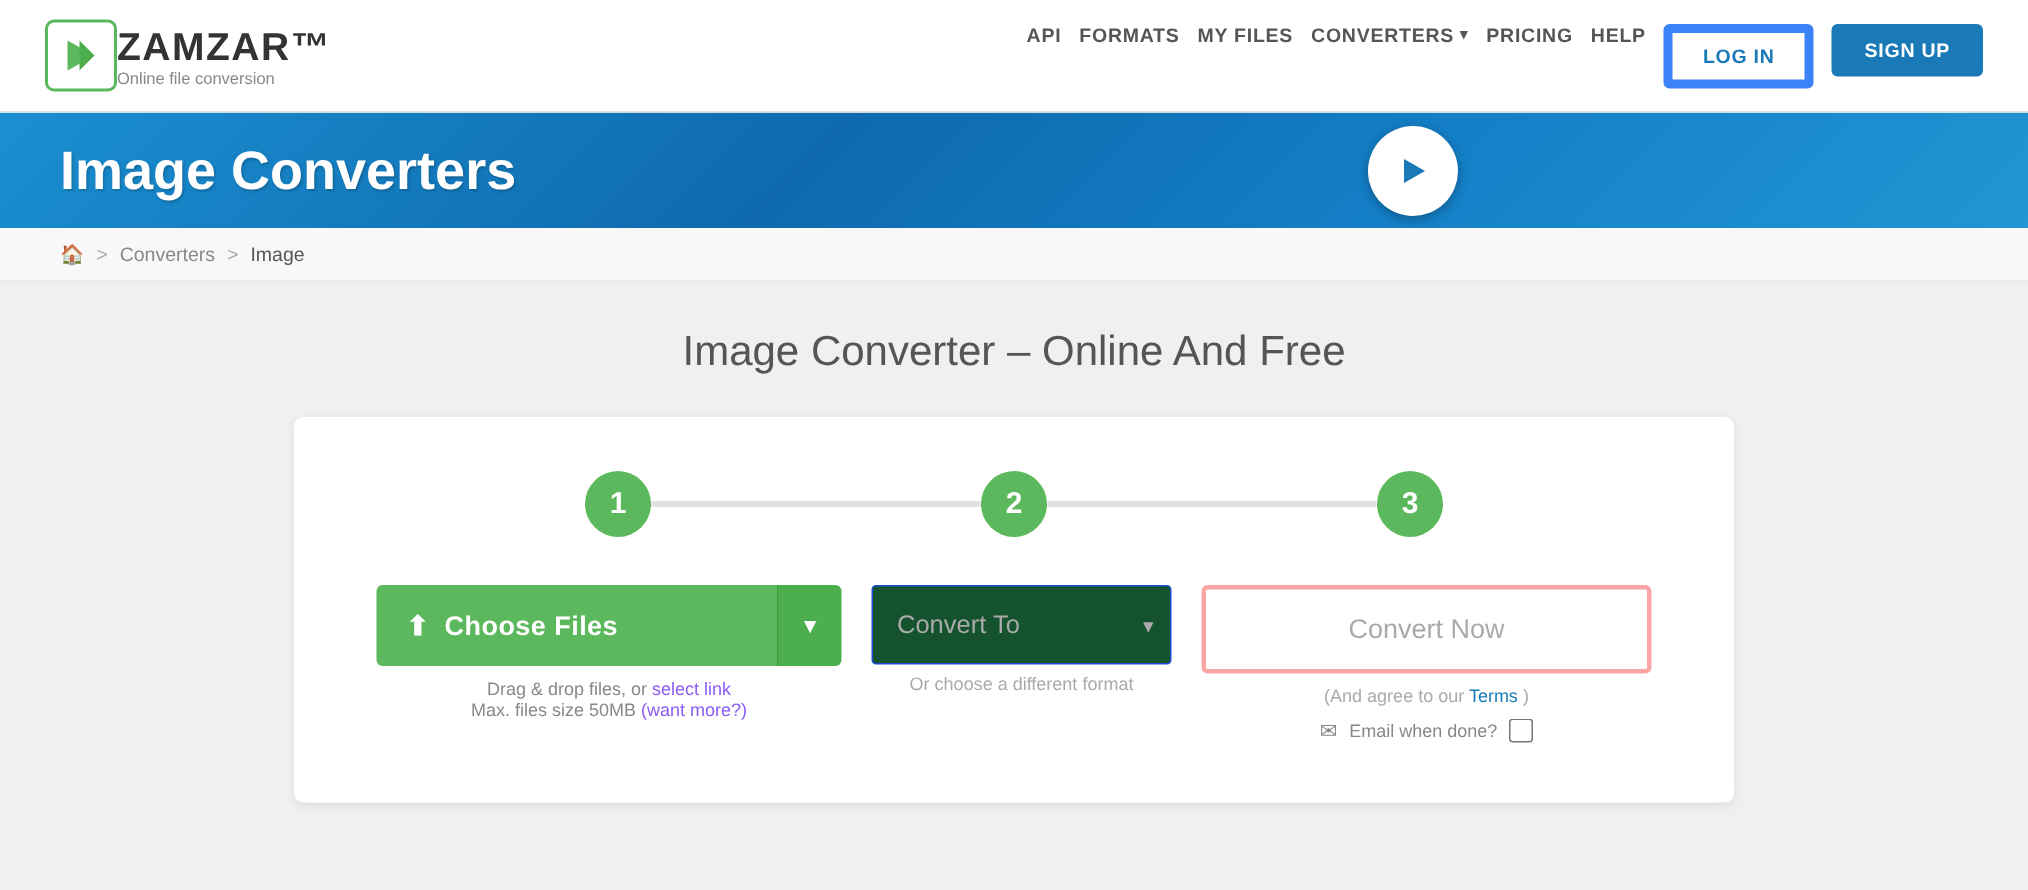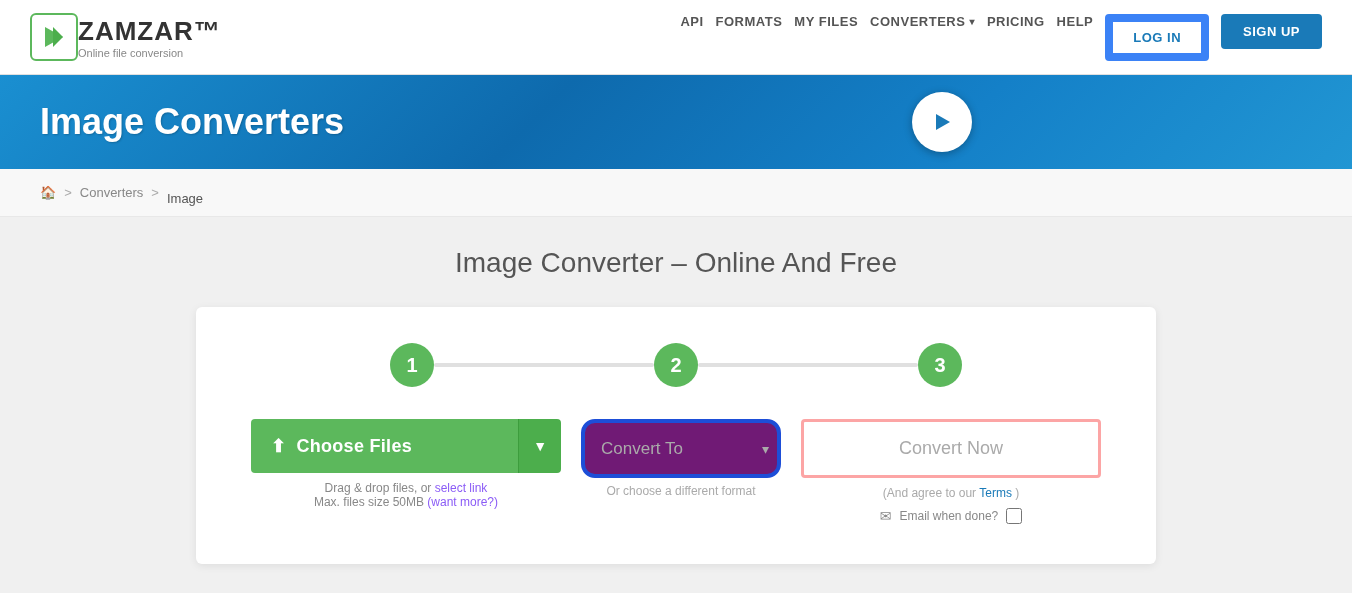--- a/index.html
+++ b/index.html
@@ -57,21 +57,21 @@
     .nav-converters {
       display: flex;
       align-items: center;
       gap: 4px;
     }
     .nav-converters .chevron {
       font-size: 10px;
       color: #555;
     }
     .btn-login {
-      border: 8px solid #3b82f6;
+      border: 6px solid #3b82f6;
       color: #1a7ab8;
       background: transparent;
       padding: 8px 20px;
       border-radius: 4px;
       font-size: 13px;
       font-weight: 700;
       cursor: pointer;
       letter-spacing: 0.5px;
     }
     .btn-signup {
@@ -82,21 +82,21 @@
       border-radius: 4px;
       font-size: 13px;
       font-weight: 700;
       cursor: pointer;
       letter-spacing: 0.5px;
     }
 
     
     .hero {
       background: linear-gradient(135deg, #1a8fd1 0%, #0e6aad 40%, #1480c8 70%, #2196d3 100%);
-      height: 94px;
+      height: 77px;
       display: flex;
       align-items: center;
       padding: 0 40px;
       position: relative;
       overflow: hidden;
     }
     .hero-title {
       font-size: 36px;
       font-weight: bold;
       color: #fff;
@@ -129,21 +129,21 @@
     }
     .breadcrumb {
       display: flex;
       align-items: center;
       gap: 8px;
       font-size: 13px;
       color: #888;
     }
     .breadcrumb a { color: #888; text-decoration: none; }
     .breadcrumb-sep { color: #aaa; }
-    .breadcrumb-current { color: #555; font-weight: 500; margin-top: 12px; }
+    .breadcrumb-current { color: #555; font-weight: 500; }
 
     
     .main-content {
       background: #f0f0f0;
       padding: 30px 40px 40px;
       min-height: 400px;
     }
     .page-title {
       text-align: center;
       font-size: 28px;
@@ -256,23 +256,23 @@
     }
     .convert-to-wrapper {
       position: relative;
       width: 100%;
     }
     .convert-to-wrapper select {
       width: 100%;
       padding: 16px 40px 16px 16px;
       font-size: 17px;
       color: #aaa;
-      border: 4px solid #1d4ed8;
-      border-radius: 14px;
-      background: #701a75;
+      border: 1px solid #1d4ed8;
+      border-radius: 3px;
+      background: #14532d;
       cursor: pointer;
       appearance: none;
       -webkit-appearance: none;
     }
     .convert-to-chevron {
       position: absolute;
       right: 12px;
       top: 50%;
       transform: translateY(-50%);
       color: #aaa;

